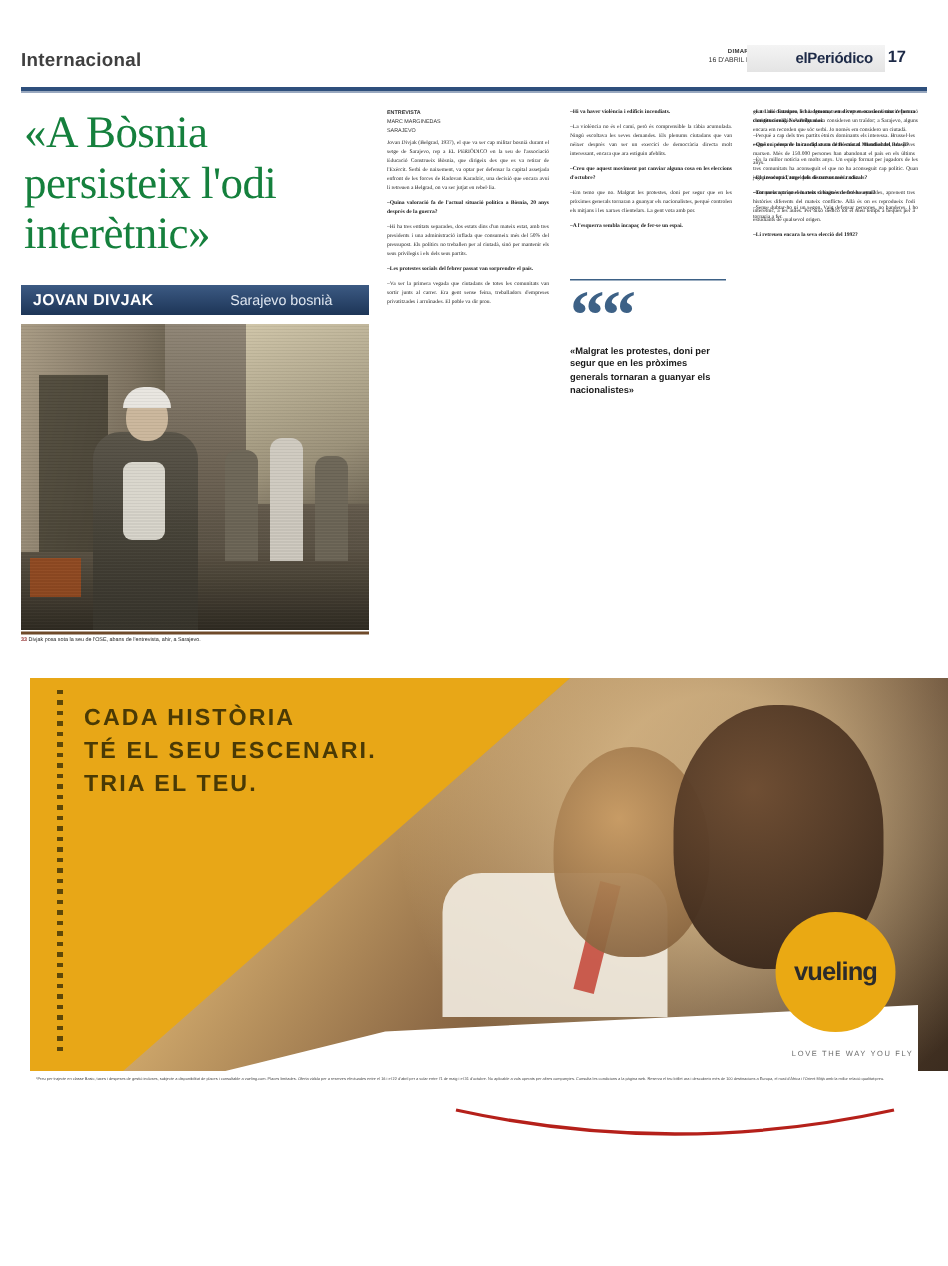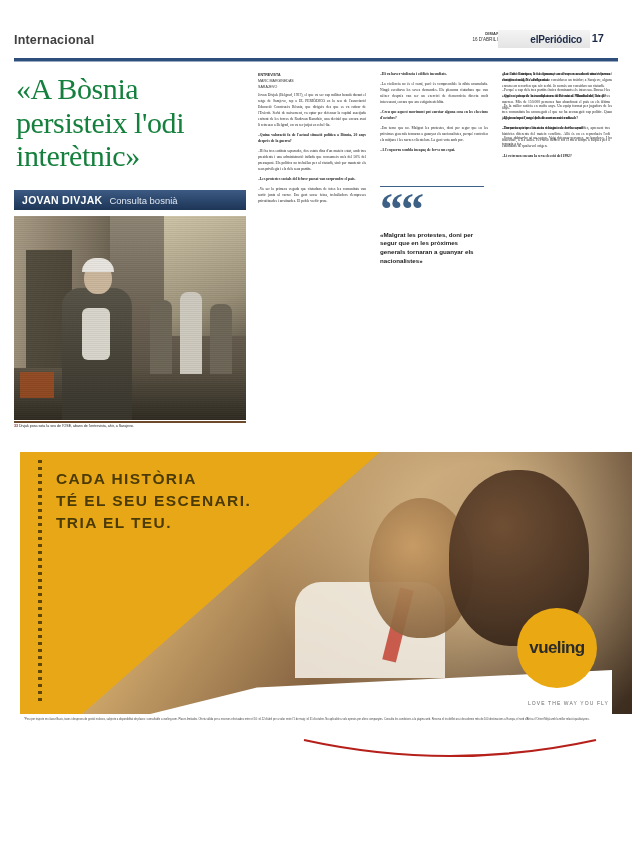--- a/index.html
+++ b/index.html
@@ -22,21 +22,21 @@
   .rule-top{position:absolute;left:14px;top:58px;width:604px;height:3px;background:#2e4f7c;}
   .rule-top2{position:absolute;left:14px;top:61px;width:604px;height:1px;background:#9aa9c0;}
 
   
   .headline{position:absolute;left:16px;top:72px;width:236px;
      font-family:"Liberation Serif",serif;font-size:30px;line-height:1.12;
      color:#15803d;font-weight:normal;letter-spacing:-.4px;}
 
   
   .byline{position:absolute;left:14px;top:190px;width:232px;height:20px;
-     background:linear-gradient(180deg,#3c5a83,#1d3557);display:flex;align-items:center;}
+     background:linear-gradient(180deg,#3c5a83,#1d3557);display:flex;align-items:center;gap:44px;}
   .byline .nm{color:#fff;font-weight:bold;font-size:10.5px;letter-spacing:.3px;margin-left:8px;}
   .byline .rl{color:#dfe6f0;font-size:9.5px;margin-left:7px;}
 
   
   .photo{position:absolute;left:14px;top:216px;width:232px;height:204px;overflow:hidden;
      background:#6b6257;}
   .ph-sky{position:absolute;inset:0;background:linear-gradient(180deg,#8f8575 0%,#6d6354 45%,#4b4438 100%);}
   .ph-wall{position:absolute;left:0;top:0;width:96px;height:204px;
      background:linear-gradient(100deg,#a89b84,#7d7260 60%,#57503f);}
   .ph-door{position:absolute;left:12px;top:34px;width:46px;height:132px;background:#3a3529;opacity:.75;}
@@ -136,21 +136,21 @@
     <div class="brand-text">elPeriódico</div>
     <div class="pagenum">17</div>
   </div>
   <div class="rule-top"></div>
   <div class="rule-top2"></div>
 
   <div class="headline">«A Bòsnia persisteix l'odi interètnic»</div>
 
   <div class="byline">
     <span class="nm">JOVAN DIVJAK</span>
-    <span class="rl">Consulta bosnià</span>
+    <span class="rl">Sarajevo bosnià</span>
   </div>
 
   <div class="photo">
     <div class="ph-sky"></div>
     <div class="ph-wall"></div>
     <div class="ph-door"></div>
     <div class="ph-bright"></div>
     <div class="ph-ground"></div>
     <div class="ph-fig" style="left:136px;height:74px;"></div>
     <div class="ph-fig" style="left:166px;height:82px;background:#cfcac0;"></div>

